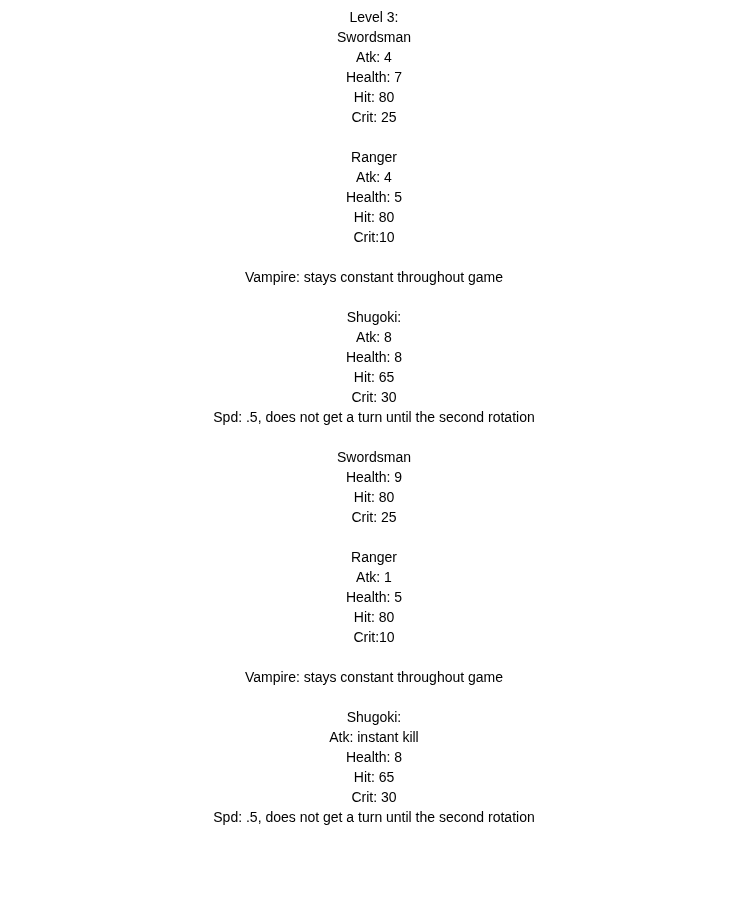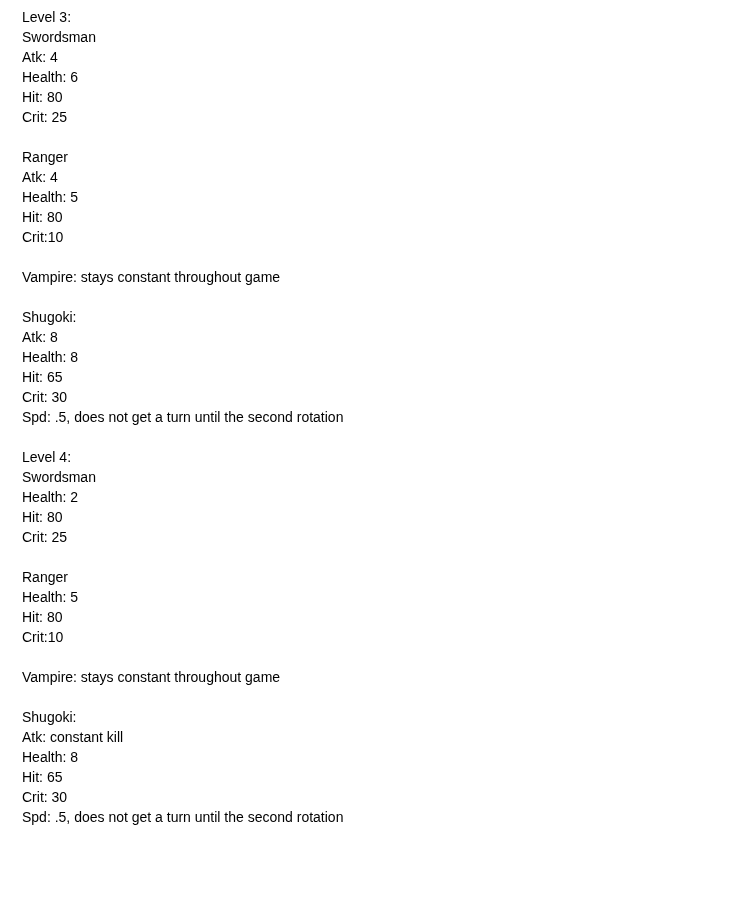--- a/index.html
+++ b/index.html
@@ -11,44 +11,45 @@
       width: 733px;
       height: 909px;
       overflow: hidden;
       position: relative;
       font-family: "Liberation Sans", sans-serif;
       font-size: 14px;
       color: #000000;
     }
     .page {
       position: absolute;
-      left: 22px;
+      left: 34px;
       top: 7px;
       width: 680px;
+      text-align: center;
     }
     .line {
       height: 20px;
       line-height: 20px;
       white-space: pre;
     }
     .blank {
       height: 20px;
     }
   </style>
 </head>
 <body>
 
 <div class="page">
 
   <section>
     <div class="line">Level 3:</div>
     <div>
       <div class="line">Swordsman</div>
       <div class="line">Atk: 4</div>
-      <div class="line">Health: 6</div>
+      <div class="line">Health: 7</div>
       <div class="line">Hit: 80</div>
       <div class="line">Crit: 25</div>
     </div>
     <div class="blank"></div>
     <div>
       <div class="line">Ranger</div>
       <div class="line">Atk: 4</div>
       <div class="line">Health: 5</div>
       <div class="line">Hit: 80</div>
       <div class="line">Crit:10</div>
@@ -62,40 +63,40 @@
       <div class="line">Health: 8</div>
       <div class="line">Hit: 65</div>
       <div class="line">Crit: 30</div>
       <div class="line">Spd: .5, does not get a turn until the second rotation</div>
     </div>
   </section>
 
   <div class="blank"></div>
 
   <section>
-    <div class="line">Level 4:</div>
     <div>
       <div class="line">Swordsman</div>
-      <div class="line">Health: 2</div>
+      <div class="line">Health: 9</div>
       <div class="line">Hit: 80</div>
       <div class="line">Crit: 25</div>
     </div>
     <div class="blank"></div>
     <div>
       <div class="line">Ranger</div>
+      <div class="line">Atk: 1</div>
       <div class="line">Health: 5</div>
       <div class="line">Hit: 80</div>
       <div class="line">Crit:10</div>
     </div>
     <div class="blank"></div>
     <div class="line">Vampire: stays constant throughout game</div>
     <div class="blank"></div>
     <div>
       <div class="line">Shugoki:</div>
-      <div class="line">Atk: constant kill</div>
+      <div class="line">Atk: instant kill</div>
       <div class="line">Health: 8</div>
       <div class="line">Hit: 65</div>
       <div class="line">Crit: 30</div>
       <div class="line">Spd: .5, does not get a turn until the second rotation</div>
     </div>
   </section>
 
 </div>
 
 </body></html>

